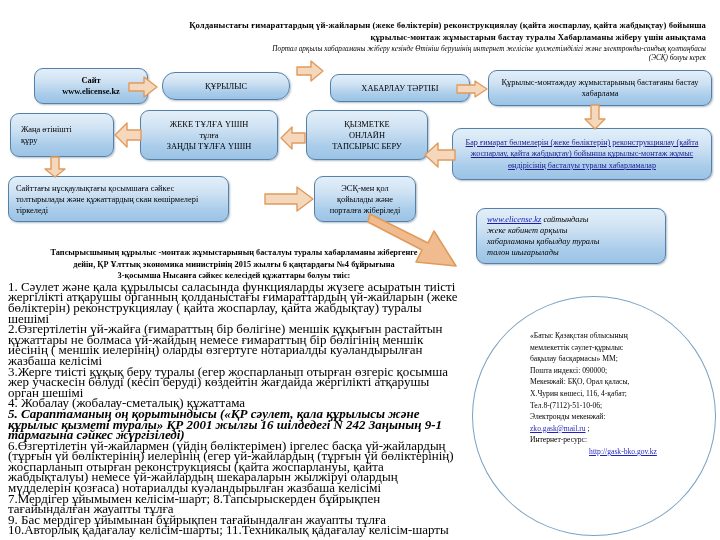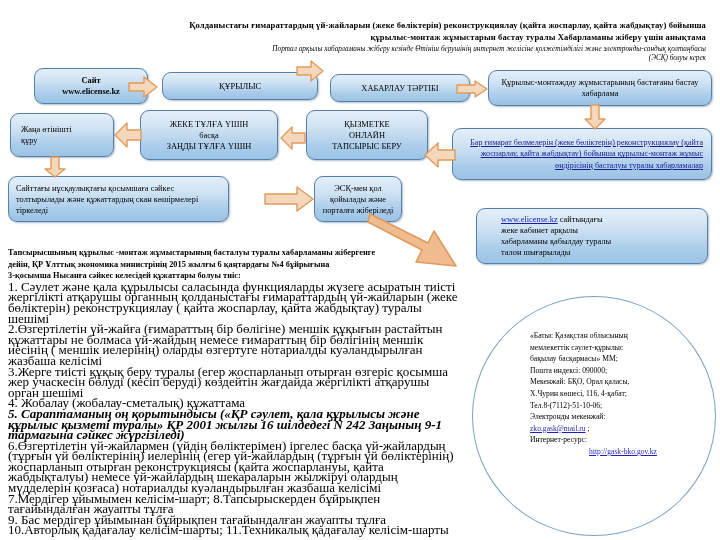--- a/index.html
+++ b/index.html
@@ -83,20 +83,21 @@
     position: absolute;
     left: 8px;
     top: 247px;
     width: 452px;
   }
   .bt-head {
     font-weight: bold;
     font-size: 8.3px;
     line-height: 11.6px;
     letter-spacing: 0.02px;
+    text-align: center;
   }
   .bt-item {
     font-size: 13px;
     line-height: 10.6px;
     letter-spacing: -0.02px;
     margin: 0;
   }
   .it { font-style: italic; }
 
   
@@ -145,21 +146,21 @@
     <div class="subtitle-line2">(ЭСҚ) болуы керек</div>
   </div>
 
   <div class="box" style="left:10px; top:68px; width:114px; height:36px;margin-left:24px;">
     <div class="inner">
       <div style="font-weight:bold;">Сайт</div>
       <div style="font-weight:bold;">www.elicense.kz</div>
     </div>
   </div>
 
-  <div class="box" style="left:162px; top:72px; width:156px; height:28px;">
+  <div class="box" style="left:162px; top:72px; width:128px; height:28px;border-radius:13px;">
     <span class="inner">ҚҰРЫЛЫС</span>
   </div>
 
   <div class="box" style="left:330px; top:74px; width:140px; height:28px;">
     <span class="inner">ХАБАРЛАУ ТӘРТІБІ</span>
   </div>
 
   <div class="box" style="left:488px; top:70px; width:224px; height:36px;">
     <span class="inner">Құрылыс-монтаждау жұмыстарының бастағаны бастау хабарлама</span>
   </div>
@@ -167,50 +168,50 @@
   <div class="box" style="left:10px; top:113px; width:104px; height:44px;">
     <div class="inner" style="text-align:left; padding-left:6px;">
       <div>Жаңа өтінішті</div>
       <div>құру</div>
     </div>
   </div>
 
   <div class="box" style="left:140px; top:110px; width:138px; height:50px;">
     <div class="inner">
       <div>ЖЕКЕ ТҰЛҒА ҮШІН</div>
-      <div>басқа</div>
+      <div>тұлға</div>
       <div>ЗАҢДЫ ТҰЛҒА ҮШІН</div>
     </div>
   </div>
 
   <div class="box" style="left:306px; top:110px; width:122px; height:50px;">
     <div class="inner">
       <div>ҚЫЗМЕТКЕ</div>
       <div>ОНЛАЙН</div>
       <div>ТАПСЫРЫС БЕРУ</div>
     </div>
   </div>
 
   <div class="box" style="left:452px; top:128px; width:260px; height:52px; padding:3px 8px;">
-    <span class="inner underline-para" style="font-size:8.1px; line-height:11.2px; text-align:right; display:block;">Бар  ғимарат бөлмелерін (жеке бөліктерін) реконструкциялау (қайта жоспарлау, қайта жабдықтау) бойынша құрылыс-монтаж  жұмыс өндірісінің басталуы туралы хабарламалар</span>
+    <span class="inner underline-para" style="font-size:8.1px; line-height:11.2px; text-align:center; display:block;">Бар  ғимарат бөлмелерін (жеке бөліктерін) реконструкциялау (қайта жоспарлау, қайта жабдықтау) бойынша құрылыс-монтаж  жұмыс өндірісінің басталуы туралы хабарламалар</span>
   </div>
 
   <div class="box left-align" style="left:8px; top:176px; width:221px; height:46px;">
     <span class="inner" style="text-align:left; display:block;">Сайттағы нұсқаулықтағы қосымшаға сәйкес толтырылады және құжаттардың скан көшірмелері тіркеледі</span>
   </div>
 
-  <div class="box" style="left:314px; top:176px; width:88px; height:46px;">
+  <div class="box" style="left:314px; top:176px; width:102px; height:46px;">
     <div class="inner">
       <div>ЭСҚ-мен қол</div>
       <div>қойылады және</div>
       <div>порталға жіберіледі</div>
     </div>
   </div>
 
-  <div class="box" style="left:476px; top:208px; width:232px; height:56px; padding:3px 24px;">
+  <div class="box" style="left:476px; top:208px; width:190px; height:56px; padding:3px 10px;font-style:italic;">
     <div class="inner" style="text-align:left;">
       <div>
         <span class="elic-blue">www.elicense.kz</span><span> сайтындағы</span>
       </div>
       <div>жеке кабинет арқылы</div>
       <div>хабарламаны қабылдау туралы</div>
       <div>талон шығарылады</div>
     </div>
   </div>
 

